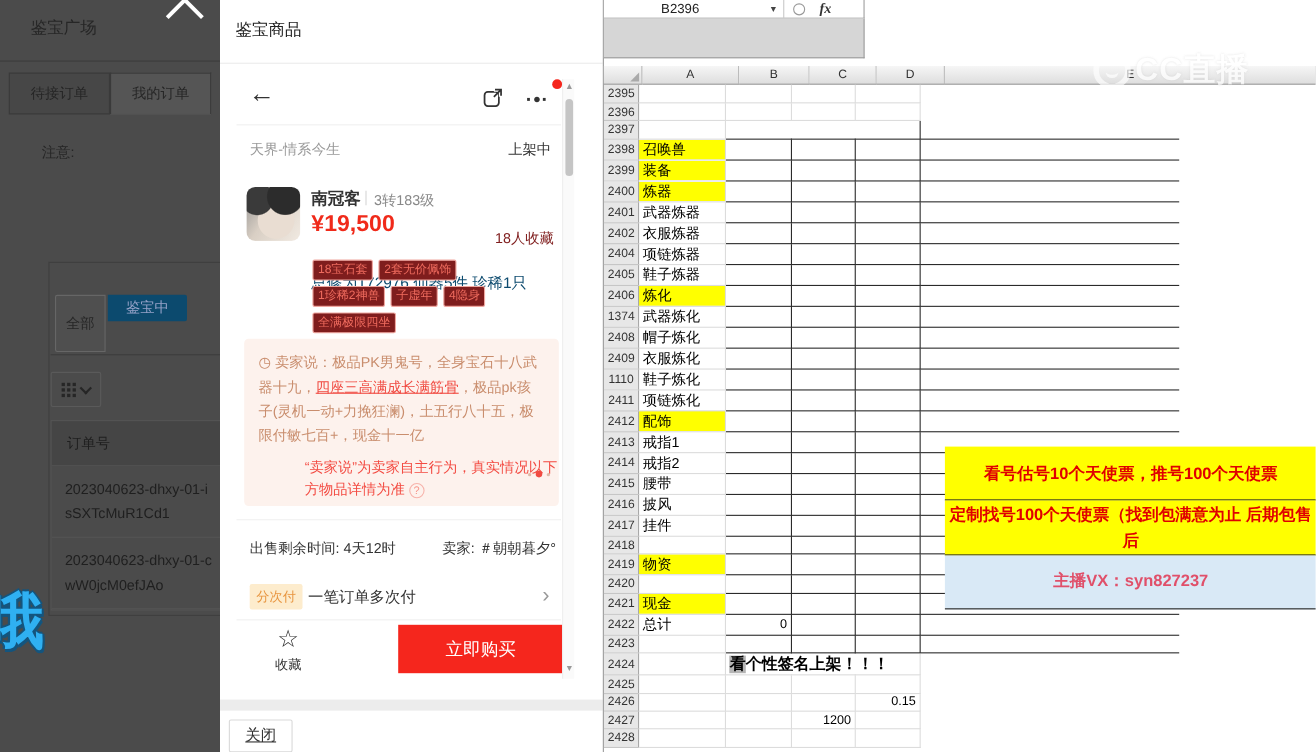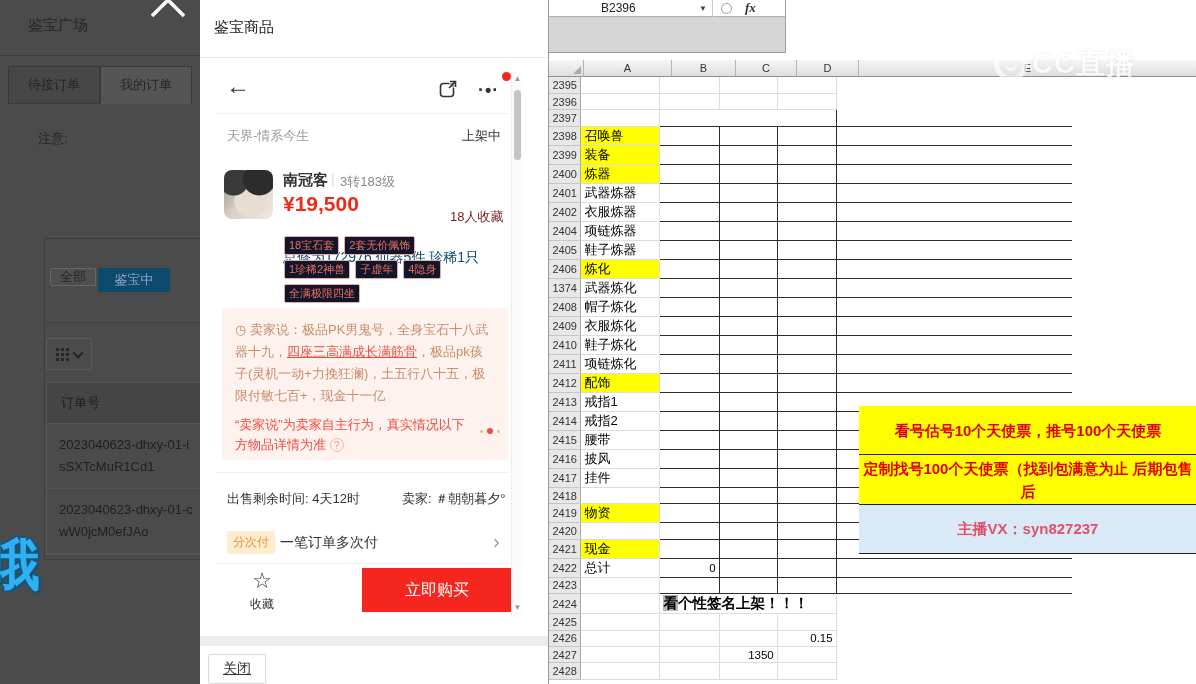--- a/index.html
+++ b/index.html
@@ -13,21 +13,21 @@
   .lp-divider1 { position:absolute; left:0; top:55px; width:200px; border-top:1px solid #3c3c3c; }
   .lp-tabs { position:absolute; left:8px; top:66px; height:38px; display:flex; }
   .lp-tab { width:92px; height:38px; border:1px solid #3a3a3a; background:#474747; color:#262626; font-size:13px;
             display:flex; align-items:center; justify-content:center; }
   .lp-tab.active { background:#555; border-bottom-color:#555; }
   .lp-notice-title { position:absolute; left:38px; top:130px; font-size:13px; color:#262626; }
   .lp-notices { position:absolute; left:38px; top:158px; width:162px; font-size:13px; line-height:27px; color:#262626; white-space:nowrap; }
   .lp-notices .red { color:#7c3a33; }
   .lp-box { position:absolute; left:44px; top:238px; width:158px; height:322px; border:1px solid #3f3f3f; }
   .lp-filters { position:absolute; left:50px; top:268px; display:flex; gap:2px; }
-  .btn-all { min-width:46px; height:18px; border:1px solid #666; background:#4f4f4f; color:#262626; font-size:13px;
+  .btn-all { min-width:46px; height:52px; border:1px solid #666; background:#4f4f4f; color:#262626; font-size:13px;
              display:flex; align-items:center; justify-content:center; border-radius:2px 0 0 2px; }
   .btn-active { min-width:72px; height:24px; background:#0c4a6e; color:#97a3c9; font-size:13px;
              display:flex; align-items:center; justify-content:center; border-radius:0 2px 2px 0; }
   .lp-divider2 { position:absolute; left:46px; top:322px; width:154px; border-top:1px solid #3d3d3d; }
   .lp-iconbox { position:absolute; left:46px; top:338px; width:46px; height:32px; border:1px solid #5a5a5a; border-radius:2px;
                 display:flex; align-items:center; justify-content:center; gap:5px; }
   .grid-ico { width:13px; height:13px; display:grid; grid-template-columns:repeat(3,3px); grid-template-rows:repeat(3,3px); gap:2px; }
   .grid-ico i { background:#262626; }
   .chev-d { width:8px; height:8px; border-left:2px solid #262626; border-bottom:2px solid #262626; transform:rotate(-45deg); margin-top:-3px; }
   .lp-list { position:absolute; left:46px; top:382px; width:160px; border:1px solid #565656; }
@@ -55,26 +55,26 @@
                  radial-gradient(circle at 20% 22%, #3a3a3a 0 26%, transparent 28%),
                  radial-gradient(circle at 55% 62%, #e9ddd2 0 40%, transparent 42%),
                  linear-gradient(125deg, #8e8e8e 0%, #d9cfc4 45%, #f1eae2 100%); }
   .mp-name { position:absolute; left:83px; top:171px; font-size:15px; font-weight:bold; color:#333; }
   .mp-name-sep { position:absolute; left:131px; top:171px; color:#ddd; font-size:14px; }
   .mp-level { position:absolute; left:140px; top:173px; font-size:13px; color:#888; }
   .mp-favs { position:absolute; left:250px; top:172px; font-size:13px; color:#7f1d1d;margin-top:36px; }
   .mp-price { position:absolute; left:83px; top:192px; font-size:21px; font-weight:bold; color:#f02a1a; }
   .mp-stats { position:absolute; left:83px; top:221px; font-size:14px; color:#0c4a6e;margin-top:28px; }
   .mp-tags { position:absolute; left:84px; top:236px; width:164px; display:flex; flex-wrap:wrap; gap:5px; }
-  .tag { border:1px solid #f0a7a0; background:#0f172a; color:#ef6b5e; font-size:11px; line-height:15px;
+  .tag { border:1px solid #f0a7a0; background:#7f1d1d; color:#ef6b5e; font-size:11px; line-height:15px;
          padding:1px 4px; border-radius:2px; white-space:nowrap; }
   .mp-sellerbox { position:absolute; left:22px; top:308px; width:286px; height:152px; background:#fdf2ed; border-radius:4px;
                   padding:11px 13px; font-size:13px; line-height:22px; color:#c98d6d; }
   .mp-sellerbox .hl { color:#f04b42; text-decoration:underline; }
-  .mp-disclaimer { margin-top:8px; color:#f34b42; font-size:13px; line-height:20px; width:240px; }
+  .mp-disclaimer { margin-top:8px; color:#f34b42; font-size:13px; line-height:20px; width:240px;margin-left:42px; }
   .help-ico { display:inline-block; width:14px; height:14px; border:1px solid #f7b3ab; border-radius:50%; color:#f7958a;
               font-size:10px; line-height:13px; text-align:center; }
   .mp-carousel { position:absolute; left:258px; top:120px; display:flex; align-items:center; gap:4px; }
   .mp-carousel i { width:3px; height:3px; border-radius:50%; background:#e0b9a8; }
   .mp-carousel i.on { width:6px; height:6px; background:#f04b42; }
   .mp-div3 { position:absolute; left:15px; top:472px; width:295px; border-top:1px solid #f0f0f0; }
   .mp-time { position:absolute; left:27px; top:490px; font-size:13px; color:#333; }
   .mp-seller { position:absolute; left:202px; top:490px; font-size:13px; color:#333; }
   .mp-inst-badge { position:absolute; left:27px; top:531px; background:#fdeccd; color:#e8953f; font-size:12px;
                    padding:3px 6px; border-radius:2px; }
@@ -370,21 +370,21 @@
         </tr>
         <tr>
           <th>2409</th>
           <td class="acell">衣服炼化</td>
           <td class="tb"></td>
           <td class="tb"></td>
           <td class="tb"></td>
           <td class="ecell eb"></td>
         </tr>
         <tr>
-          <th>2410</th>
+          <th>1110</th>
           <td class="acell">鞋子炼化</td>
           <td class="tb"></td>
           <td class="tb"></td>
           <td class="tb"></td>
           <td class="ecell eb"></td>
         </tr>
         <tr>
           <th>2411</th>
           <td class="acell">项链炼化</td>
           <td class="tb"></td>
@@ -507,21 +507,21 @@
           <td class="acell"></td>
           <td></td>
           <td></td>
           <td class="num">0.15</td>
           <td class="ecell"></td>
         </tr>
         <tr>
           <th>2427</th>
           <td class="acell"></td>
           <td></td>
-          <td class="num">1350</td>
+          <td class="num">1200</td>
           <td></td>
           <td class="ecell"></td>
         </tr>
         <tr>
           <th>2428</th>
           <td class="acell"></td>
           <td></td>
           <td></td>
           <td></td>
           <td class="ecell"></td>

